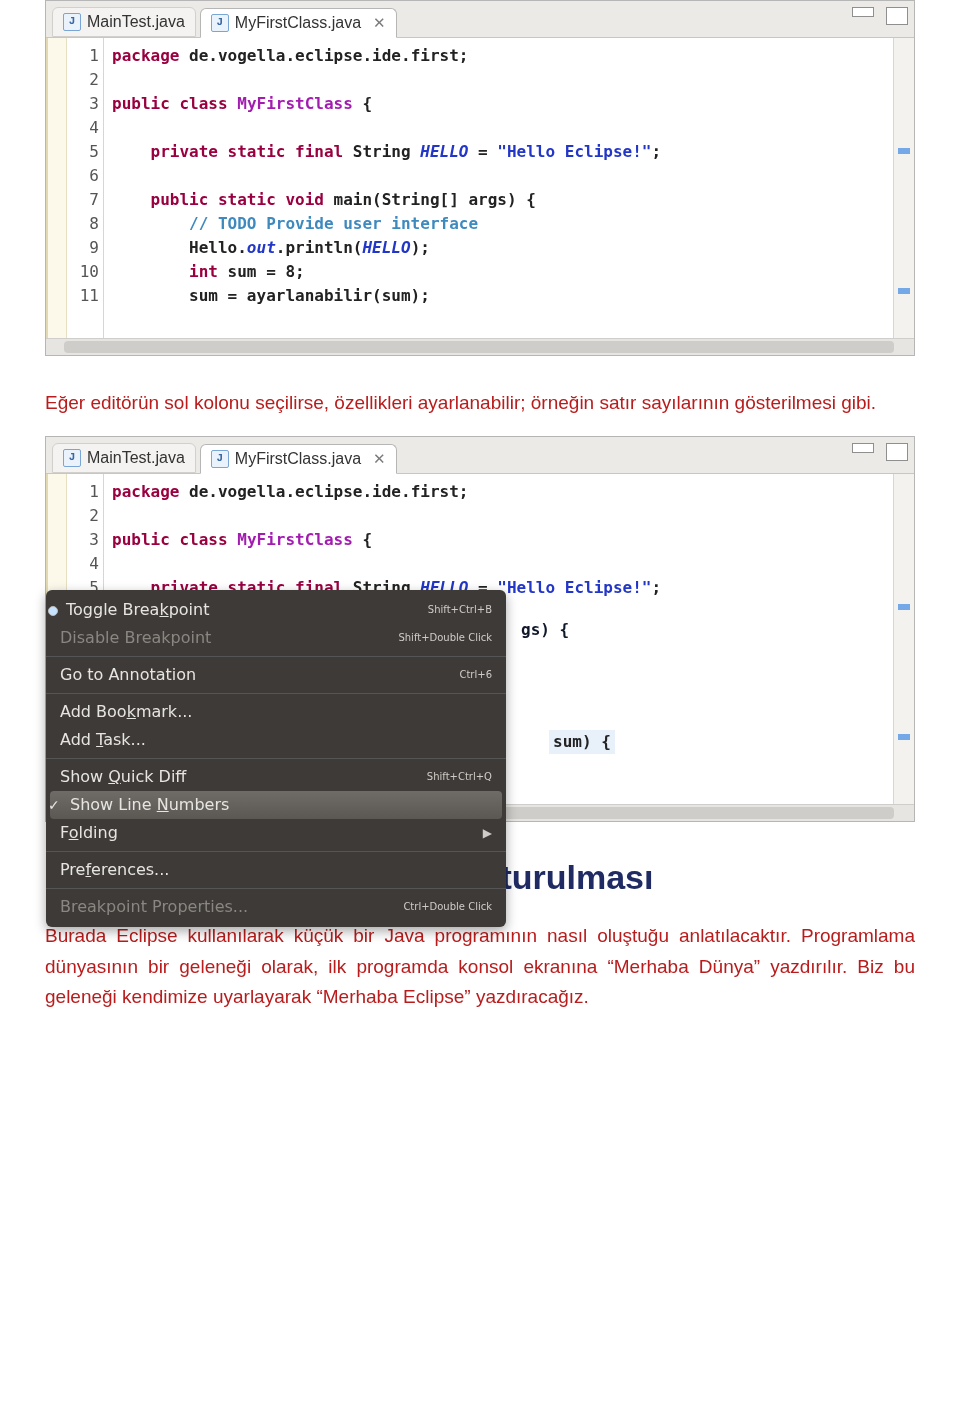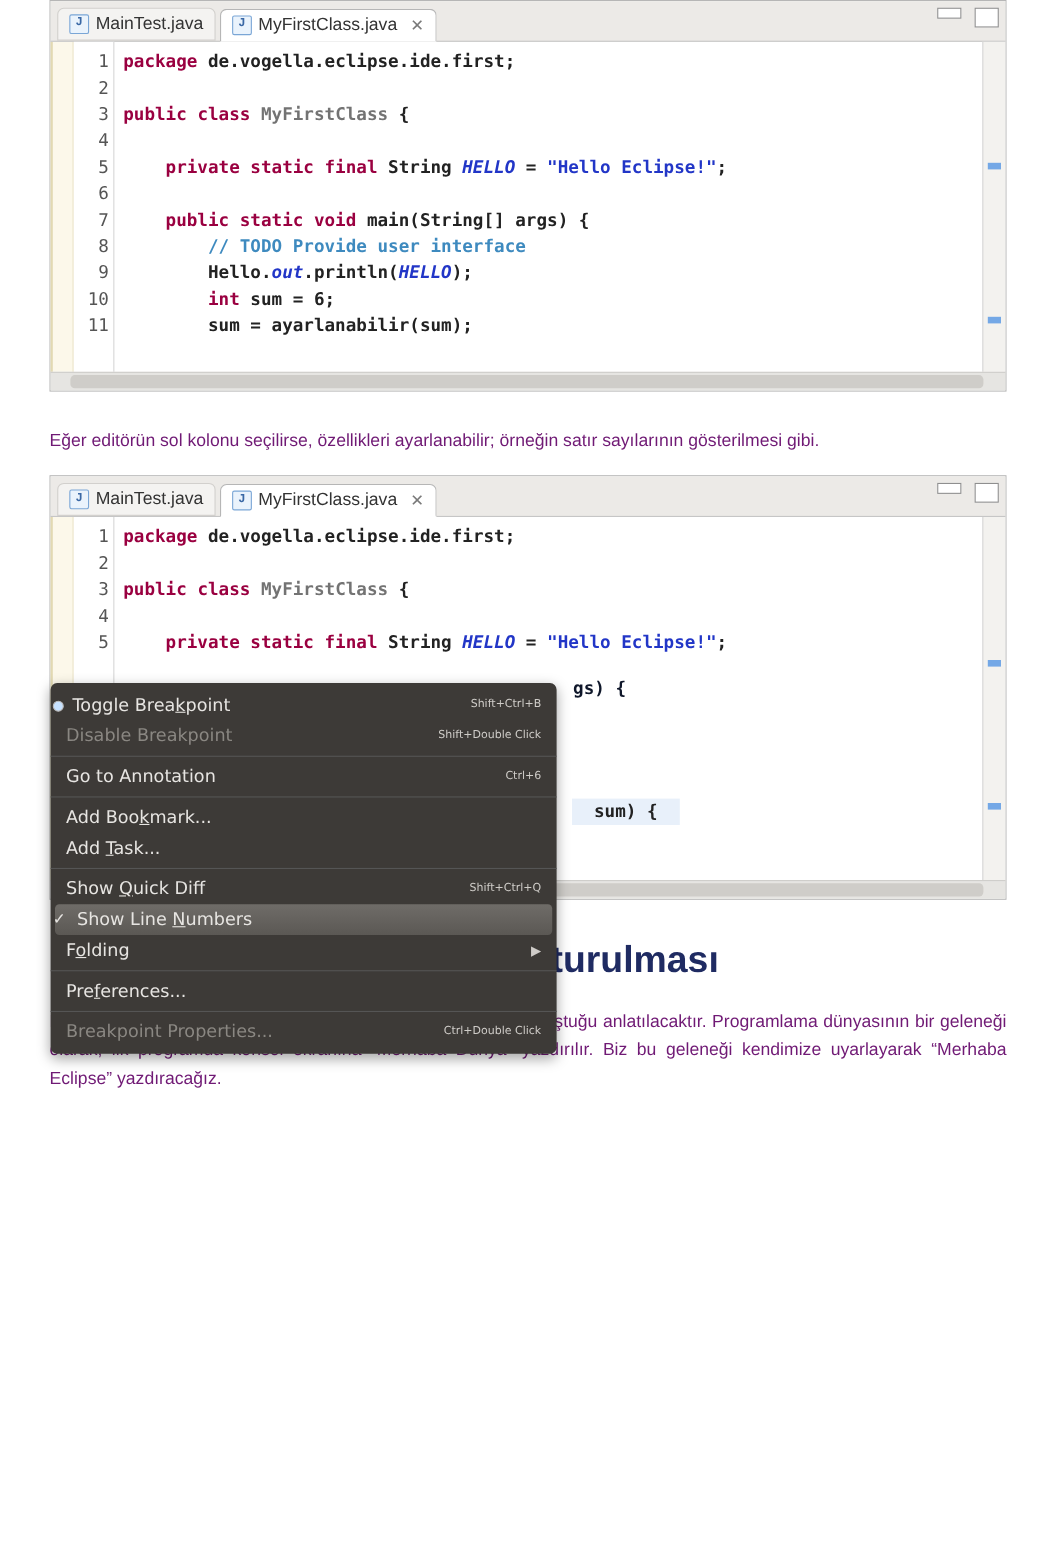--- a/index.html
+++ b/index.html
@@ -116,21 +116,21 @@
   .code {
     flex: 1;
     padding: 6px 8px;
     font: 700 16px/24px "DejaVu Sans Mono","Courier New",monospace;
     white-space: pre;
     overflow: hidden;
     color:#222;
   }
   .kw  { color: #9a0040; font-weight: 700; }
   .typ { color: #222;    font-weight: 700; }
-  .cls { color: #737373;    font-weight: 700; }
+  .cls { color: #a21caf;    font-weight: 700; }
   .fld { color: #2236c7; font-style: italic; font-weight: 700; }
   .str { color: #2236c7; font-weight: 700; }
   .cmt { color: #3e8abf; font-weight: 700; }
   .brc { color: #222; font-weight:700; }
 
   .rightstrip {
     width: 20px;
     background:#f3f2ef;
     border-left:1px solid #d6d6d6;
     position:relative;
@@ -146,21 +146,21 @@
     position:absolute; left:18px; right:20px; top:2px; height:12px;
     background:#cfcdc9; border-radius:4px;
   }
 
   .editor.second .editor-body { height: 330px; }
   .editor.second .code.partial { color:#222; }
 
   
   .ctxmenu {
     position:absolute;
-    left:0; top:151px;
+    left:0; top:116px;
     width:460px;
     background:#3d3a37;
     color:#e7e5e2;
     font: 400 16px/20px "DejaVu Sans","Segoe UI",Arial,sans-serif;
     border-radius:6px;
     padding:6px 0;
     z-index:5;
     box-shadow:0 4px 12px rgba(0,0,0,.35);
   }
   .ctxmenu .row {
@@ -191,23 +191,23 @@
   .ctxmenu .row .sc { color:#cfccc8; font-size:10px; }
   .ctxmenu .row .arrow { color:#cfccc8; font-size:12px; }
 
   
   .article {
     width: 870px;
     margin: 20px auto 0 auto;
     font-family: Arial, Helvetica, sans-serif;
   }
   .article p {
-    font-size: 16px;
+    font-size: 19px;
     line-height: 1.6;
-    color:#701a75;
+    color:#b91c1c;
     text-align: justify;
     margin: 0 0 12px 0;
   }
   .article h2 {
     font-size: 34px;
     color:#1f2b62;
     font-weight:700;
     margin: 28px 0 24px 0;
   }
 </style>
@@ -251,21 +251,21 @@
         </div>
         <div class="code"><span class="kw">package</span><span> de.vogella.eclipse.ide.first;</span>
 
 <span class="kw">public</span> <span class="kw">class</span><span class="cls"> MyFirstClass </span><span class="brc">{</span>
 
     <span class="kw">private static final</span><span class="typ"> String </span><span class="fld">HELLO</span><span> = </span><span class="str">"Hello Eclipse!"</span><span>;</span>
 
     <span class="kw">public static void</span><span> main(String[] args) {</span>
         <span class="cmt">// TODO Provide user interface</span>
         <span>Hello.</span><span class="fld">out</span><span>.println(</span><span class="fld">HELLO</span><span>);</span>
-        <span class="kw">int</span><span> sum = 6;</span>
+        <span class="kw">int</span><span> sum = 8;</span>
         <span>sum = ayarlanabilir(sum);</span></div>
         <div class="rightstrip">
           <div class="mark" style="top:110px"></div>
           <div class="mark" style="top:250px"></div>
         </div>
       </div>
       <div class="hscroll">
           <div class="thumb"></div>
         </div>
     </div>
@@ -306,21 +306,21 @@
 
 <span class="kw">public</span> <span class="kw">class</span><span class="cls"> MyFirstClass </span><span class="brc">{</span>
 
     <span class="kw">private static final</span><span class="typ"> String </span><span class="fld">HELLO</span><span> = </span><span class="str">"Hello Eclipse!"</span><span>;</span></div>
         <div class="rightstrip">
           <div class="mark" style="top:130px"></div>
           <div class="mark" style="top:260px"></div>
         </div>
 
         <div style="position:absolute; left:475px; top:144px; font:700 16px/24px 'DejaVu Sans Mono',monospace; color:#0f172a; white-space:pre;"><span>gs) {</span></div>
-        <div style="position:absolute; left:474px; top:256px; font:700 16px/24px 'DejaVu Sans Mono',monospace; color:#222; background:#e8f0fa; padding:0 20px;"><span>sum) {</span></div>
+        <div style="position:absolute; left:503px; top:256px; font:700 16px/24px 'DejaVu Sans Mono',monospace; color:#222; background:#e8f0fa; padding:0 4px;"><span>sum) {</span></div>
 
         <div class="ctxmenu">
           <div class="row has-tick">
             <span class="bullet"></span>
             <span class="label"><span>Toggle Brea<u>k</u>point</span></span>
             <span class="sc">Shift+Ctrl+B</span>
           </div>
           <div class="row disabled">
             <span class="label">Disable Breakpoint</span>
             <span class="sc">Shift+Double Click</span>

